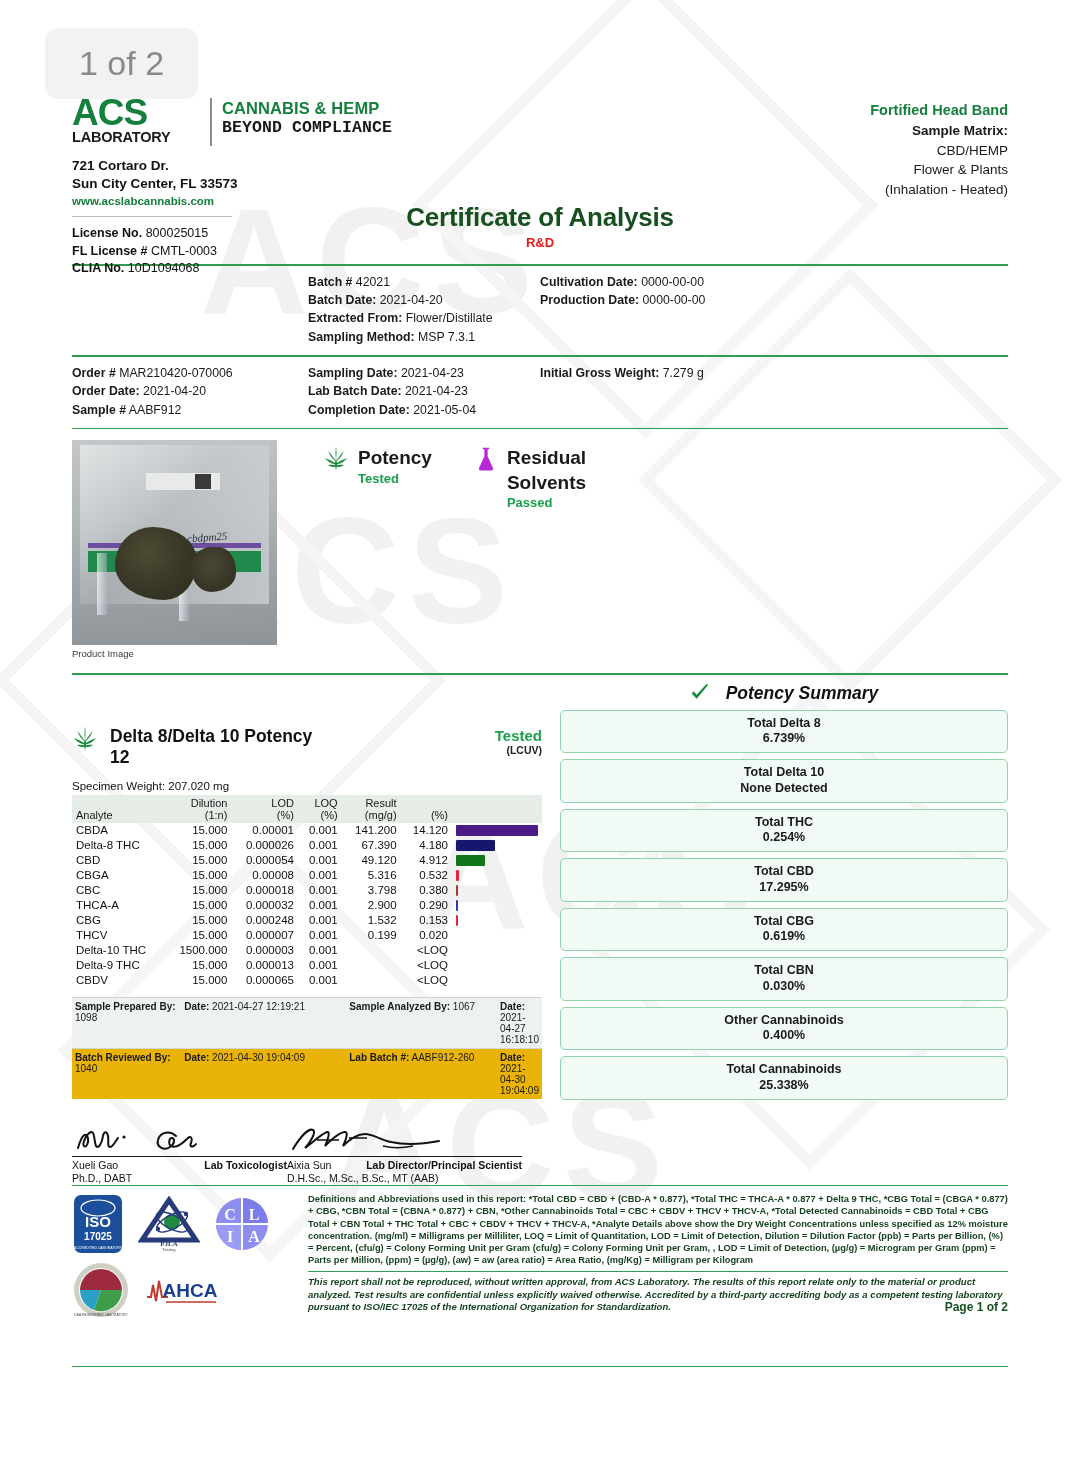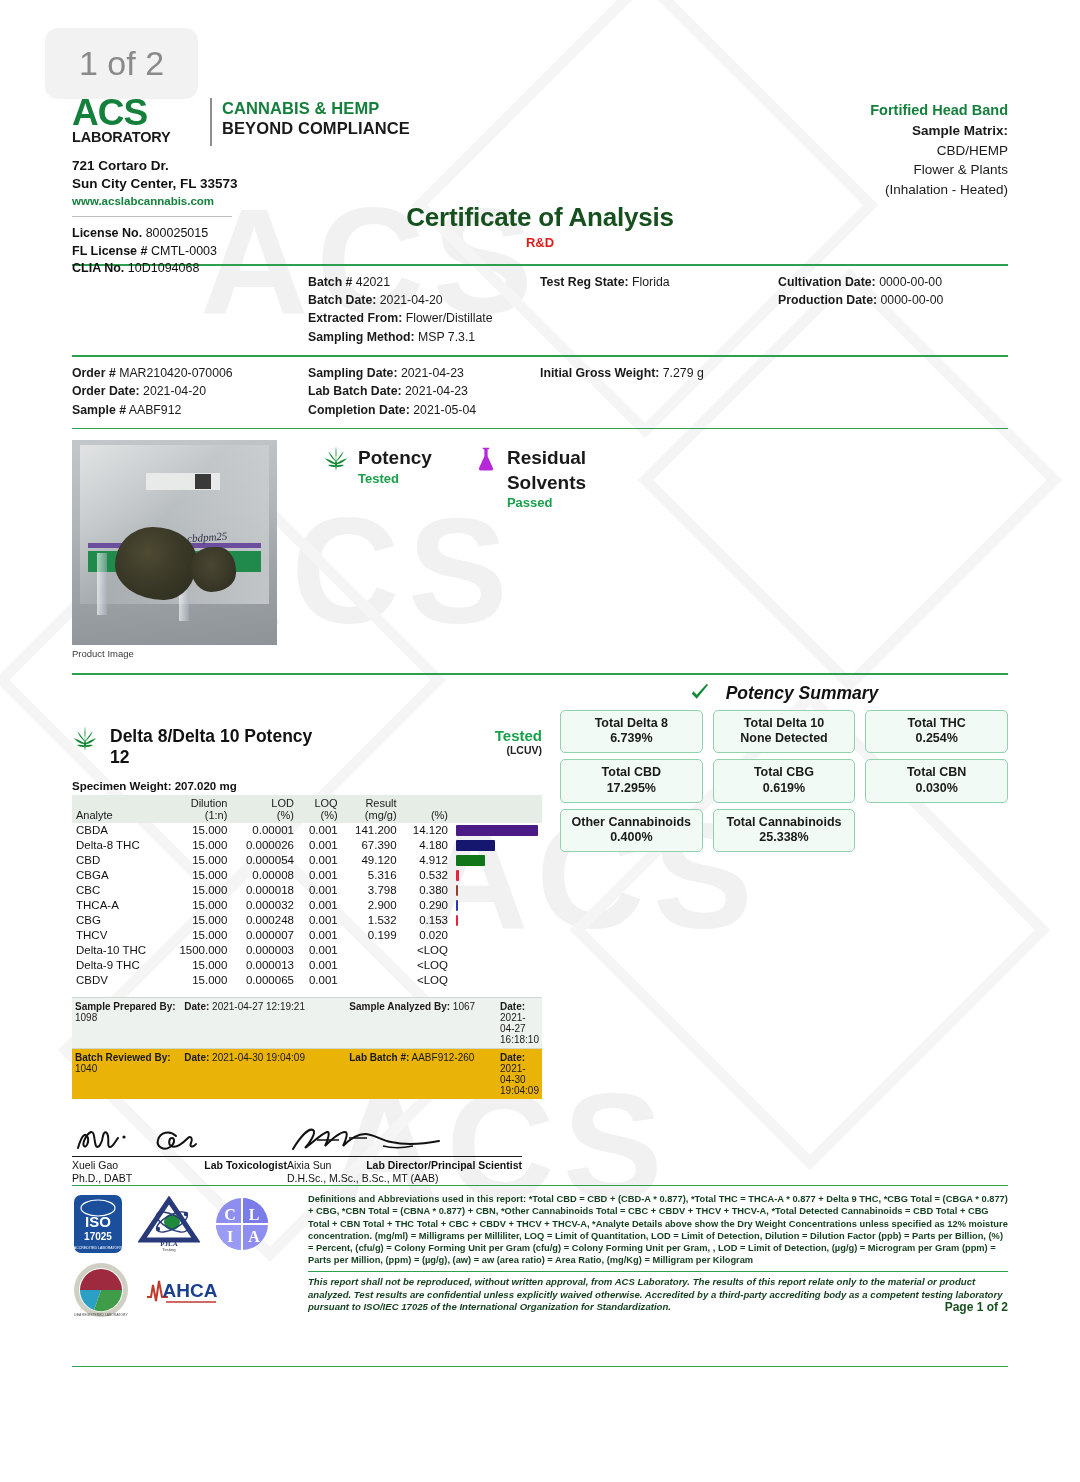--- a/index.html
+++ b/index.html
@@ -78,21 +78,21 @@
     width: 2px; background: #8e8e8e; align-self: stretch;
     margin: 2px 10px 0 8px; min-height: 44px;
   }
   .logo-right { padding-top: 2px; }
   .tag1 {
     font-size: 16.5px; font-weight: bold; color: #14803c;
     letter-spacing: 0.1px; line-height: 1.22;
   }
   .tag2 {
     font-size: 16.5px; font-weight: bold; color: #1a1a1a;
-    letter-spacing: 0.1px; line-height: 1.22;
+    letter-spacing: 0.1px; line-height: 1.22; font-family: Liberation Mono, monospace;
   }
   .addr { margin-top: 11px; font-size: 13.5px; font-weight: bold; color: #111; line-height: 1.33; }
   .web { margin-top: 2px; font-size: 11.5px; font-weight: bold; color: #14803c; }
   .hr-thin { width: 160px; height: 1px; background: #bdbdbd; margin: 9px 0 8px; }
   .lic { font-size: 12.5px; color: #111; line-height: 1.42; }
   .lic b { font-weight: bold; }
 
   .header-right {
     position: absolute; right: 0; top: 100px; width: 320px; text-align: right;
   }
@@ -163,21 +163,21 @@
   .results { display: flex; padding-top: 8px; }
   .res-left { width: 470px; margin-top: 43px; }
   .res-right { flex: 1; padding-left: 18px; }
 
   .sec-head { display: flex; align-items: flex-start; }
   .sec-title { font-size: 17.5px; font-weight: bold; color: #111; line-height: 1.2; width: 280px; }
   .sec-right { margin-left: auto; text-align: right; padding-top: 1px; }
   .sec-tested { font-size: 15px; font-weight: bold; color: #18a04a; }
   .sec-method { font-size: 10.5px; font-weight: bold; color: #222; }
 
-  .spec-weight { font-size: 11.5px; font-weight: bold; color: #111; margin-top: 12px; }
+  .spec-weight { font-size: 11.5px; font-weight: normal; color: #111; margin-top: 12px; }
 
   table.analytes { width: 100%; border-collapse: collapse; margin-top: 3px; }
   table.analytes thead th {
     background: #e6ece6; font-size: 11px; font-weight: normal; color: #1a1a1a;
     padding: 2px 4px; vertical-align: bottom;
   }
   table.analytes thead th.lbl { text-align: left; }
   table.analytes thead th.num { text-align: right; }
   table.analytes td { font-size: 11.5px; color: #111; padding: 1.5px 4px; }
   td.an { text-align: left; white-space: nowrap; }
@@ -190,21 +190,21 @@
     display: flex; background: #eef2ee; border-top: 1px solid #cfd8cf;
     font-size: 10px; color: #1a1a1a; padding: 3px 3px;
   }
   .signrow.alt { background: #eab308; }
   .sr1 { width: 116px; } .sr2 { width: 175px; } .sr3 { width: 160px; } .sr4 { flex: 1; }
   .signrow b { font-weight: bold; }
 
   
   .ps-head { display: flex; align-items: center; justify-content: center; gap: 16px; padding-bottom: 6px; font-style: italic; }
   .ps-title { font-size: 17.5px; font-weight: bold; color: #111; }
-  .ps-grid { display: grid; grid-template-columns: 1fr 1fr 1fr; gap: 6px 10px; }
+  .ps-grid { display: grid; grid-template-columns: 1fr; gap: 6px 10px; }
   .ps-cell {
     border: 1.4px solid #8fd2ab; border-radius: 5px; background: #f2faf5;
     text-align: center; padding: 5px 2px 6px;
   }
   .ps-label { font-size: 12.5px; font-weight: bold; color: #1a1a1a; line-height: 1.22; }
   .ps-value { font-size: 12.5px; font-weight: bold; color: #1a1a1a; line-height: 1.22; }
 
   
   .sigs { position: absolute; left: 72px; top: 1122px; width: 470px; display: flex; }
   .sig-block { position: relative; }
@@ -311,23 +311,20 @@
 
   <div class="rule-green"></div>
 
   <div class="meta-row">
     <div class="mcol-1"></div>
     <div class="mcol-2">
       <div class="mline"><b>Batch #</b> <span>42021</span></div>
       <div class="mline"><b>Batch Date:</b> <span>2021-04-20</span></div>
       <div class="mline"><b>Extracted From:</b> <span>Flower/Distillate</span></div>
       <div class="mline"><b>Sampling Method:</b> <span>MSP 7.3.1</span></div>
-    </div>
-    <div class="mcol-3">
-      <div class="mline"><b>Test Reg State:</b> <span>Florida</span></div>
     </div>
     <div class="mcol-4">
       <div class="mline"><b>Cultivation Date:</b> <span>0000-00-00</span></div>
       <div class="mline"><b>Production Date:</b> <span>0000-00-00</span></div>
     </div>
   </div>
 
   <div class="rule-green-thin"></div>
 
   <div class="meta-row">

